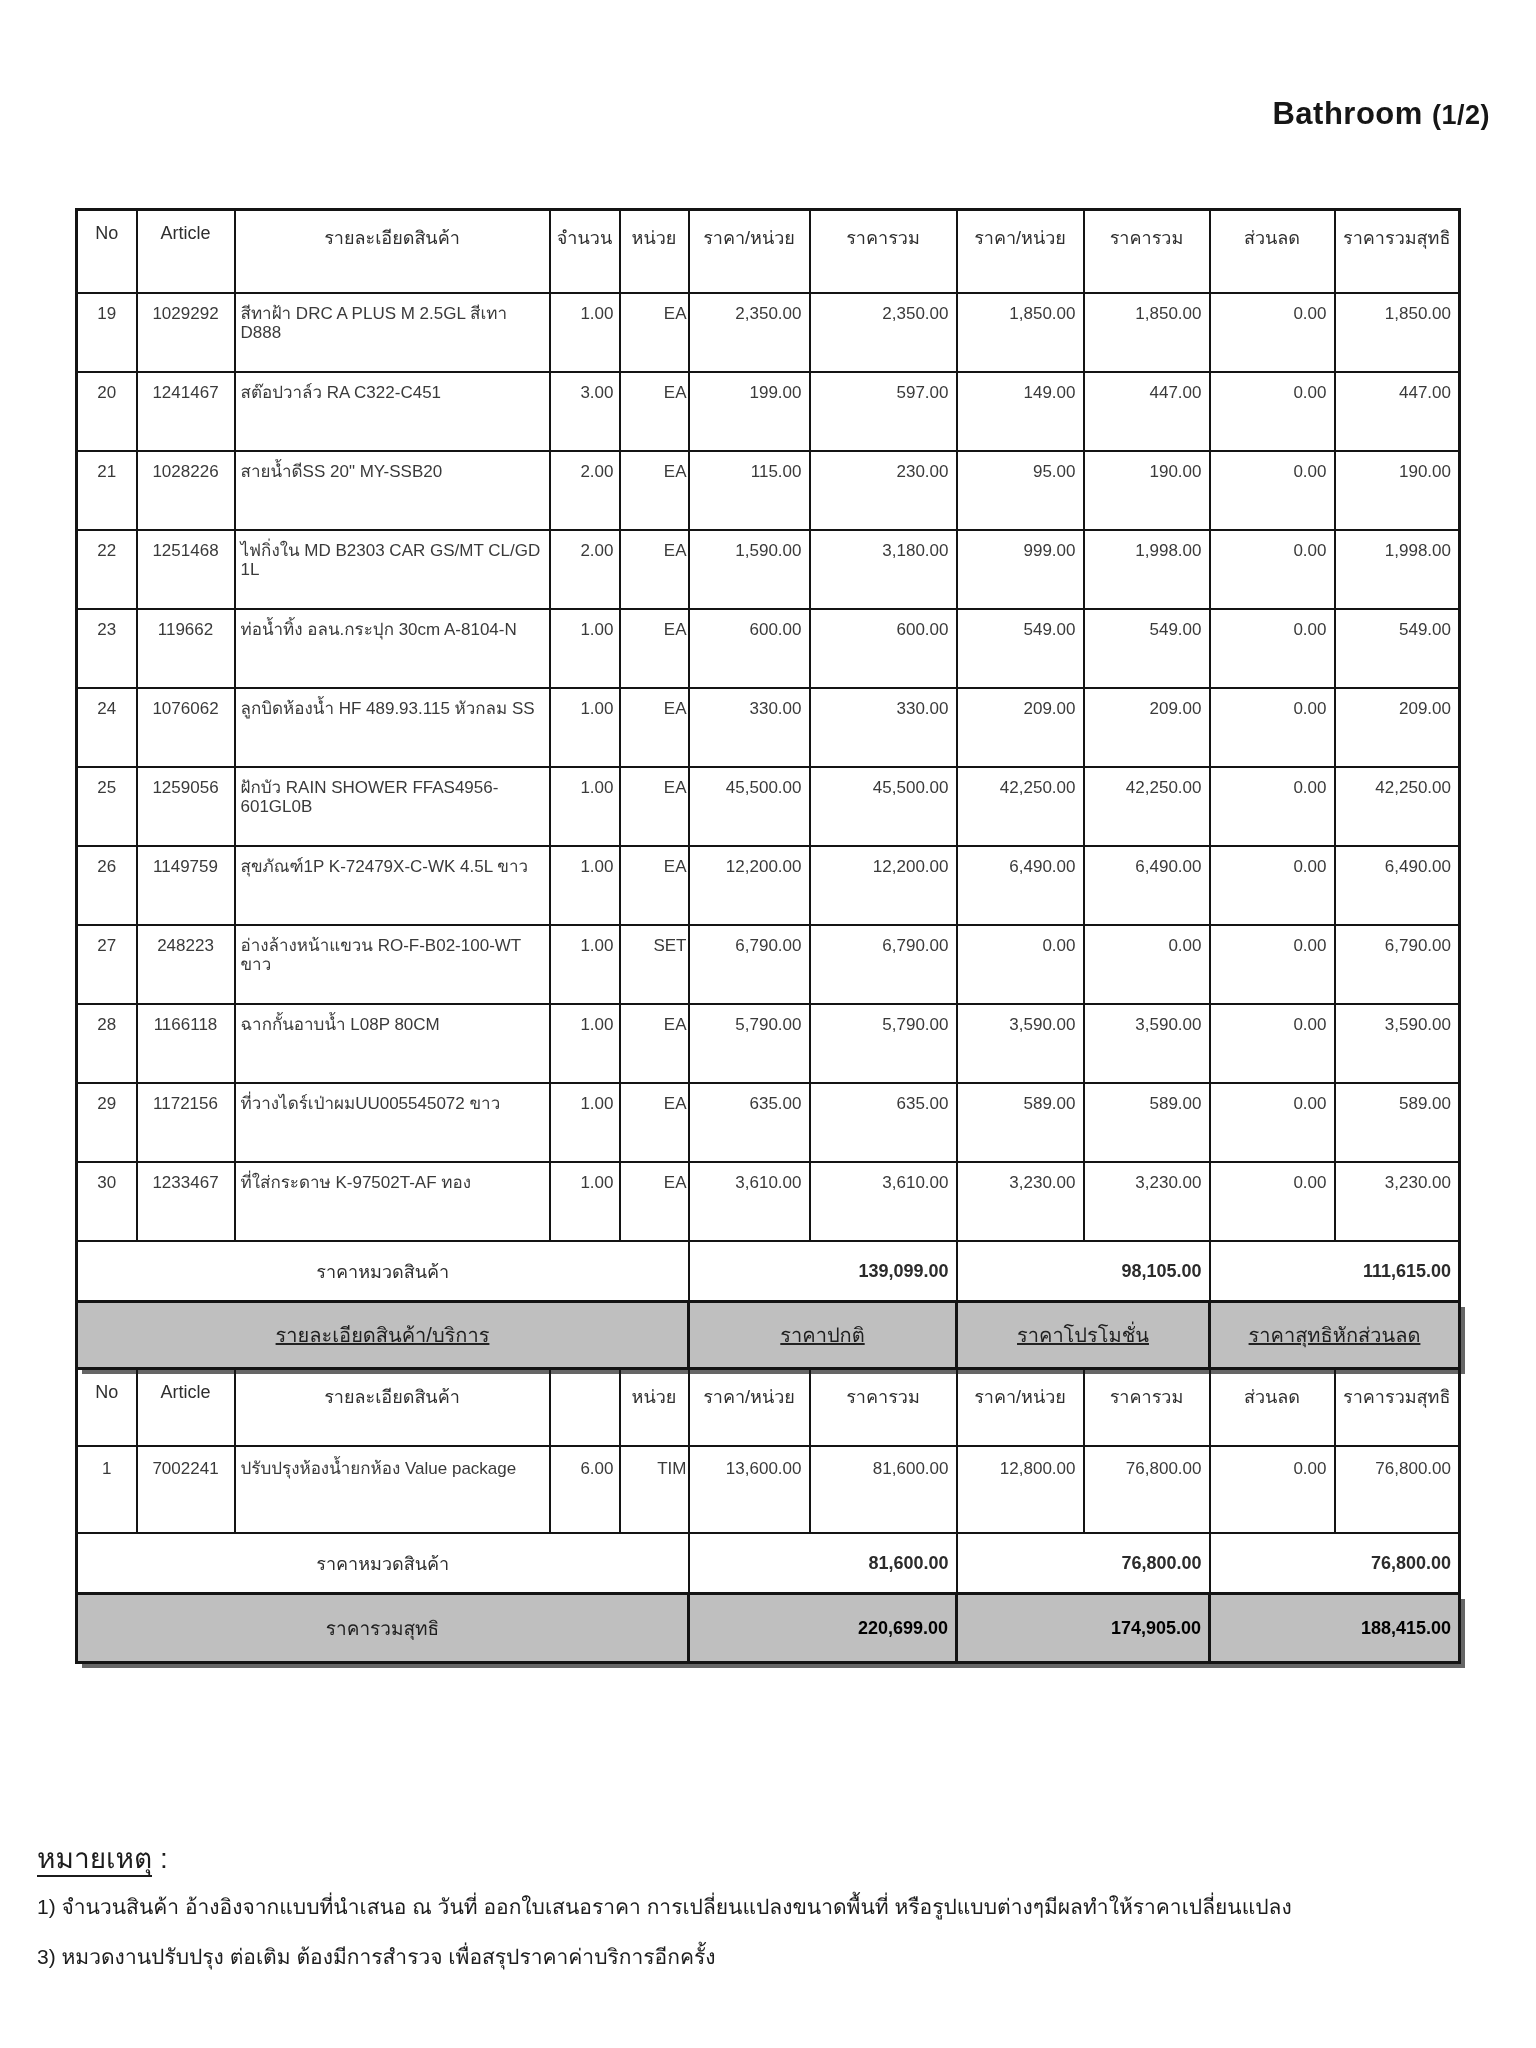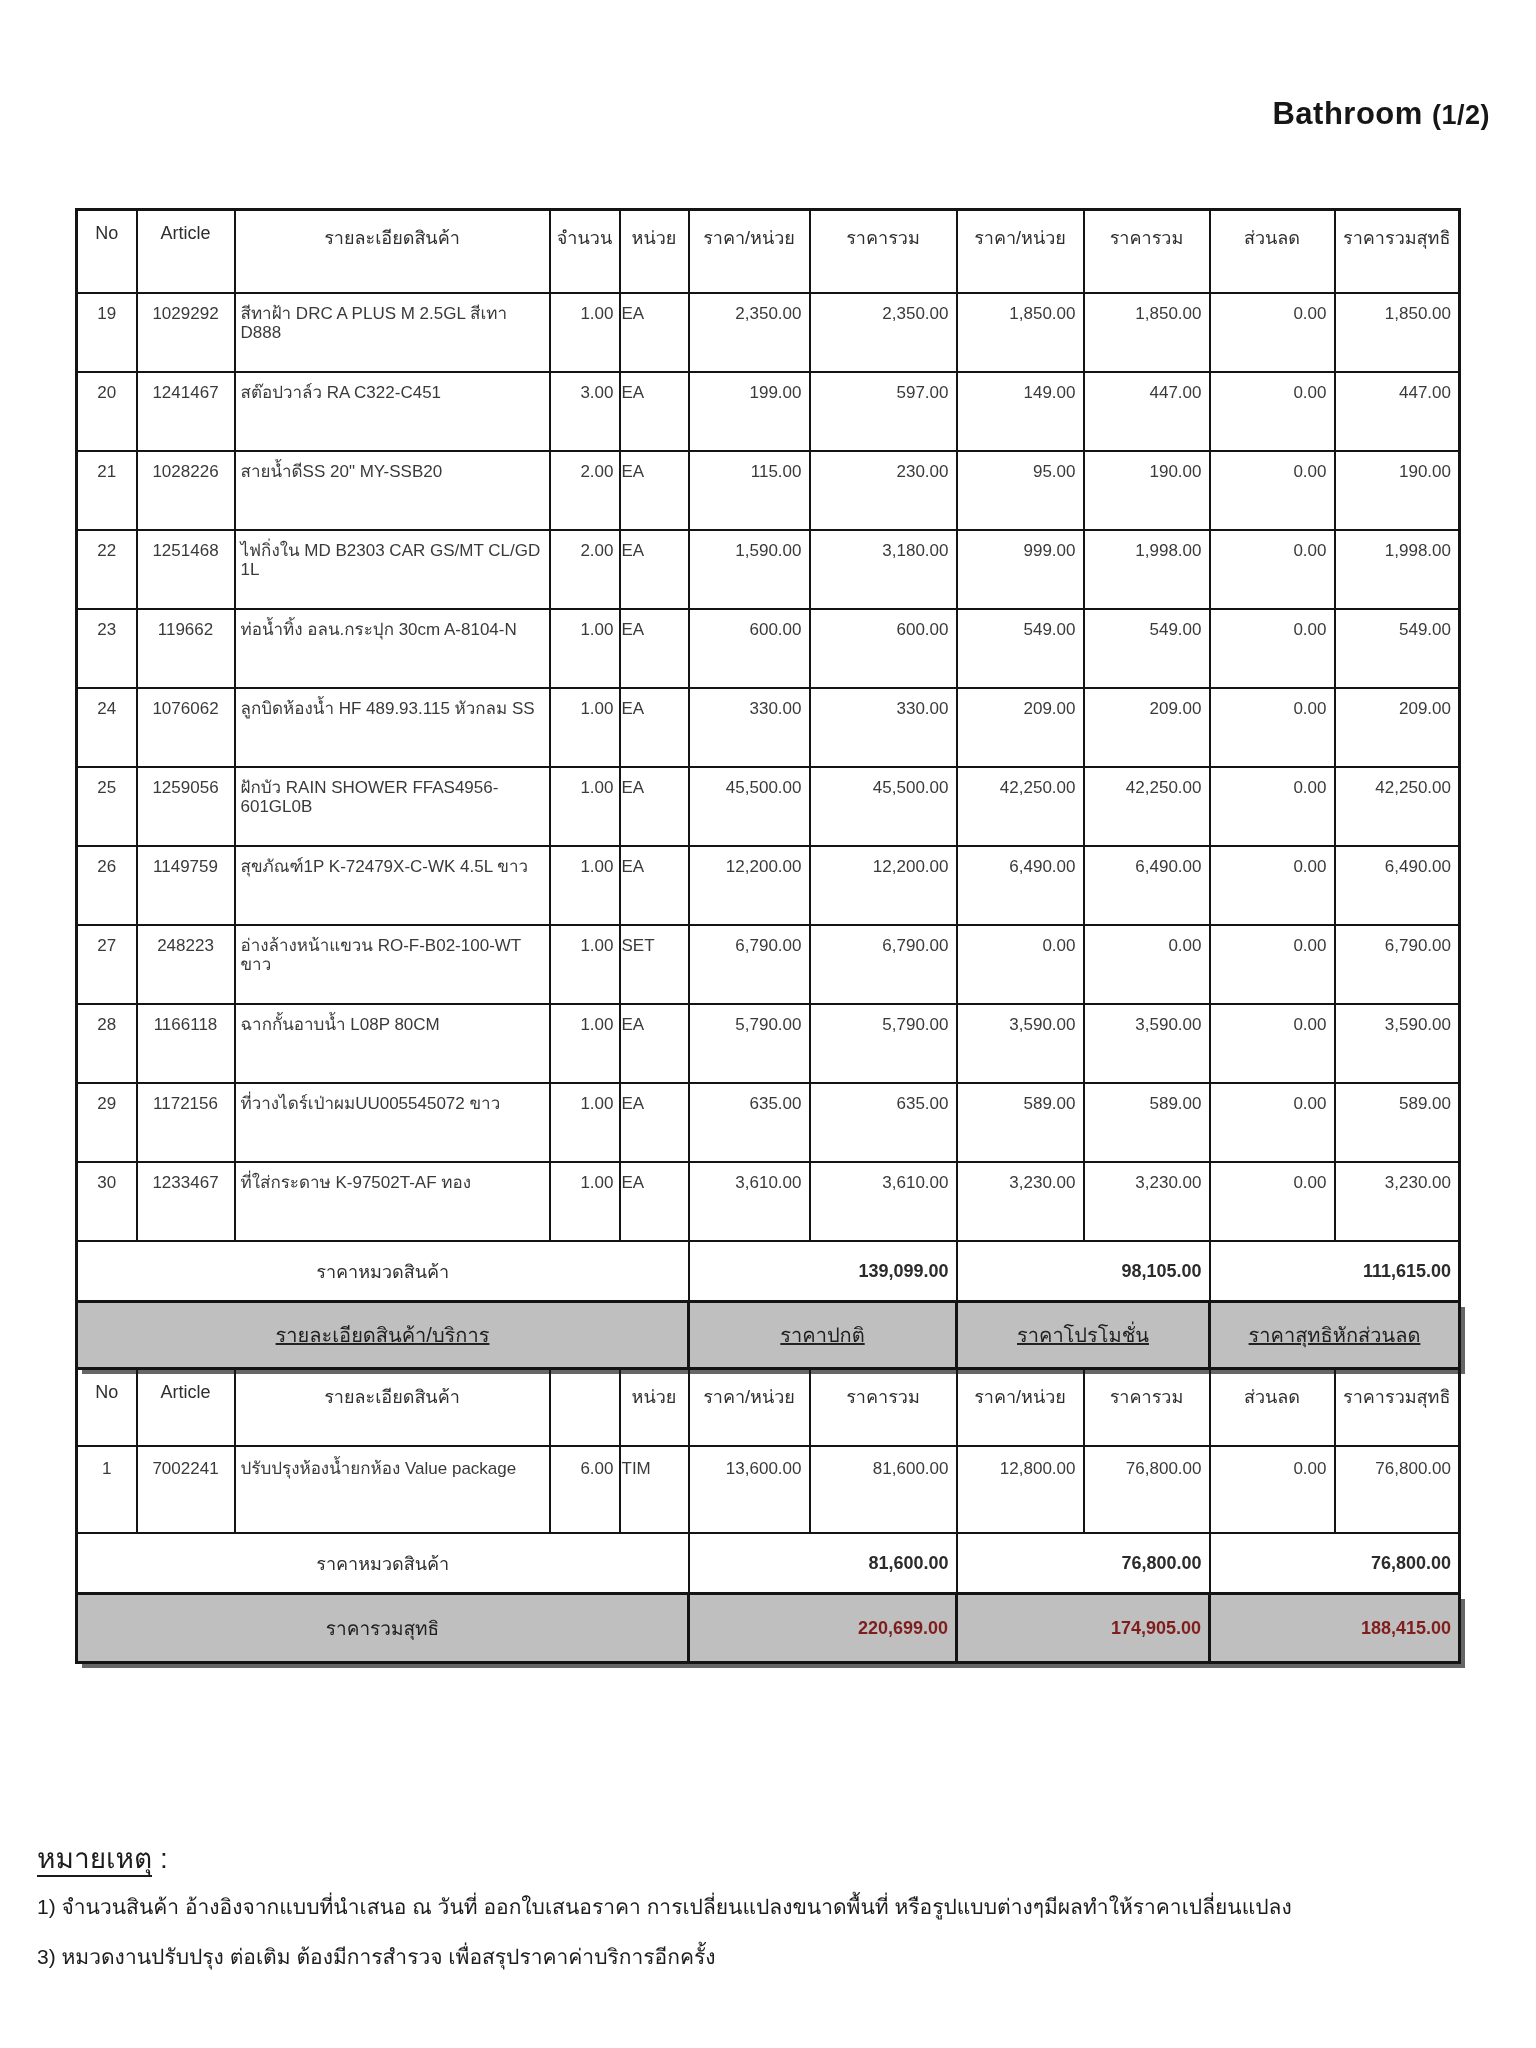--- a/index.html
+++ b/index.html
@@ -25,39 +25,39 @@
   tr.hdr th { height:68px; vertical-align:top; padding-top:12px; font-size:18px; text-align:center; color:#2e2e2e; }
   tr.hdr2 th { height:62px; vertical-align:top; padding-top:12px; font-size:18px; text-align:center; color:#2e2e2e; }
 
   tr.item td { height:66px; vertical-align:top; padding-top:10px; font-size:17px; }
   tr.item-svc td { height:72px; vertical-align:top; padding-top:12px; font-size:17px; }
 
   td.c-no   { text-align:center; }
   td.c-art  { text-align:center; }
   td.c-desc { text-align:left; padding-left:5px; padding-right:4px; padding-top:6px; font-size:15.5px; line-height:19px; }
   td.c-qty  { text-align:right; padding-right:5px; }
-  td.c-unit { text-align:left; }
+  td.c-unit { text-align:right; }
   td.c-m    { text-align:right; padding-right:7px; }
 
   tr.subtotal td { height:56px; vertical-align:middle; font-size:18px; }
   tr.subtotal td.lab { text-align:center; color:#2e2e2e; }
   tr.subtotal td.val { text-align:right; padding-right:7px; font-weight:600; color:#2b2b2b; }
 
   tr.grayband td {
     height:62px; background:#bfbfbf; text-align:center; vertical-align:middle;
     font-size:20px; color:#1f1f1f; border:3px solid #141414;
   }
   tr.grayband { box-shadow:5px 5px 0 rgba(20,20,20,0.65);text-decoration:underline; }
   tr.grandtotal td {
     height:64px; background:#bfbfbf; vertical-align:middle; font-size:18px;
     border:3px solid #141414; color:#1f1f1f;
   }
   tr.grandtotal { box-shadow:5px 5px 0 rgba(20,20,20,0.65); }
   tr.grandtotal td.lab { text-align:center; font-size:19px; }
-  tr.grandtotal td.val { text-align:right; padding-right:7px; font-weight:700; color:#7f1d1d; }
+  tr.grandtotal td.val { text-align:right; padding-right:7px; font-weight:700; color:#000000; }
 
   .notes { position:absolute; left:37px; top:1836px; width:1460px; color:#1c1c1c; }
   .notes .head { font-size:28px; line-height:46px; }
   .notes .head .u { border-bottom:2px solid #1c1c1c; padding-bottom:1px; }
   .notes .line { font-size:21px; line-height:50px; white-space:nowrap; }
 </style>
 </head>
 <body>
 
 <div class="page-title">

